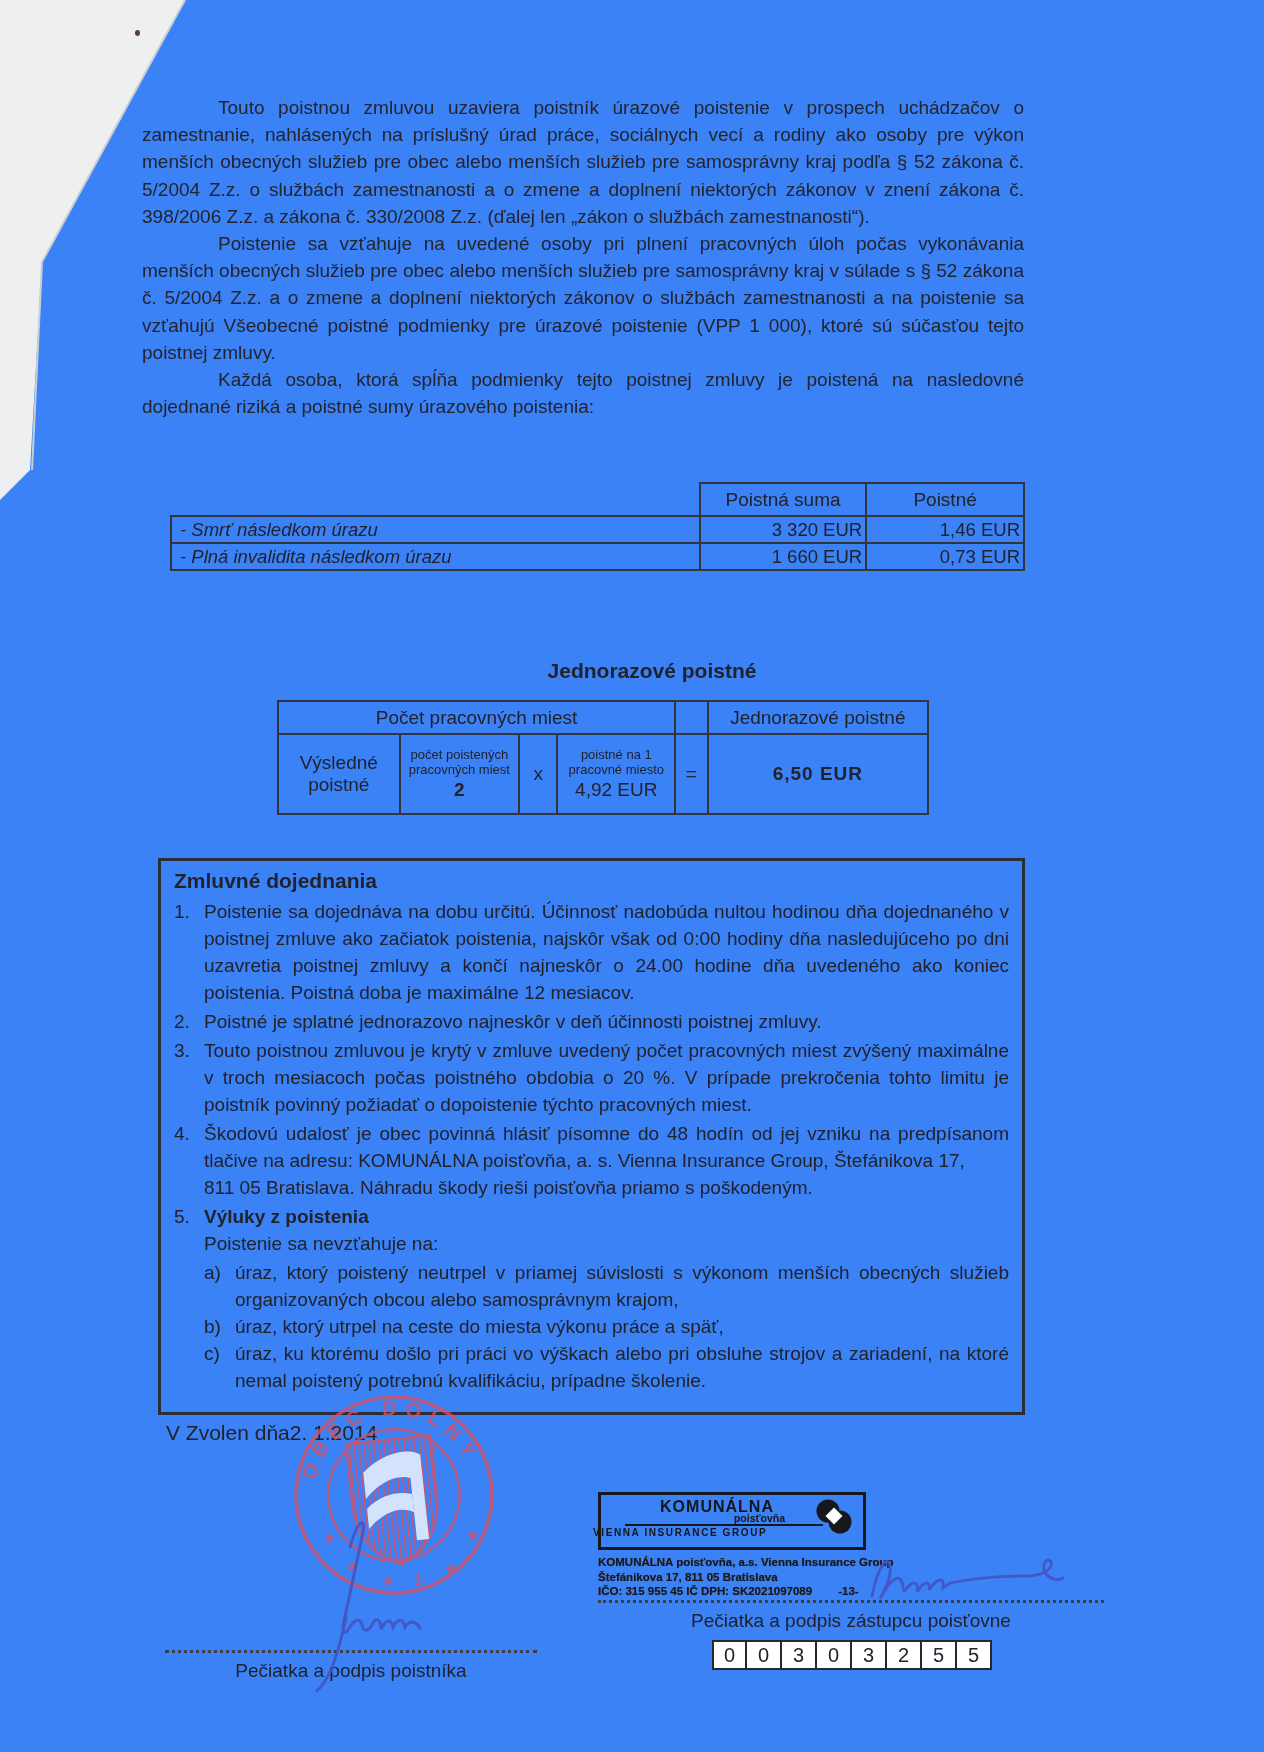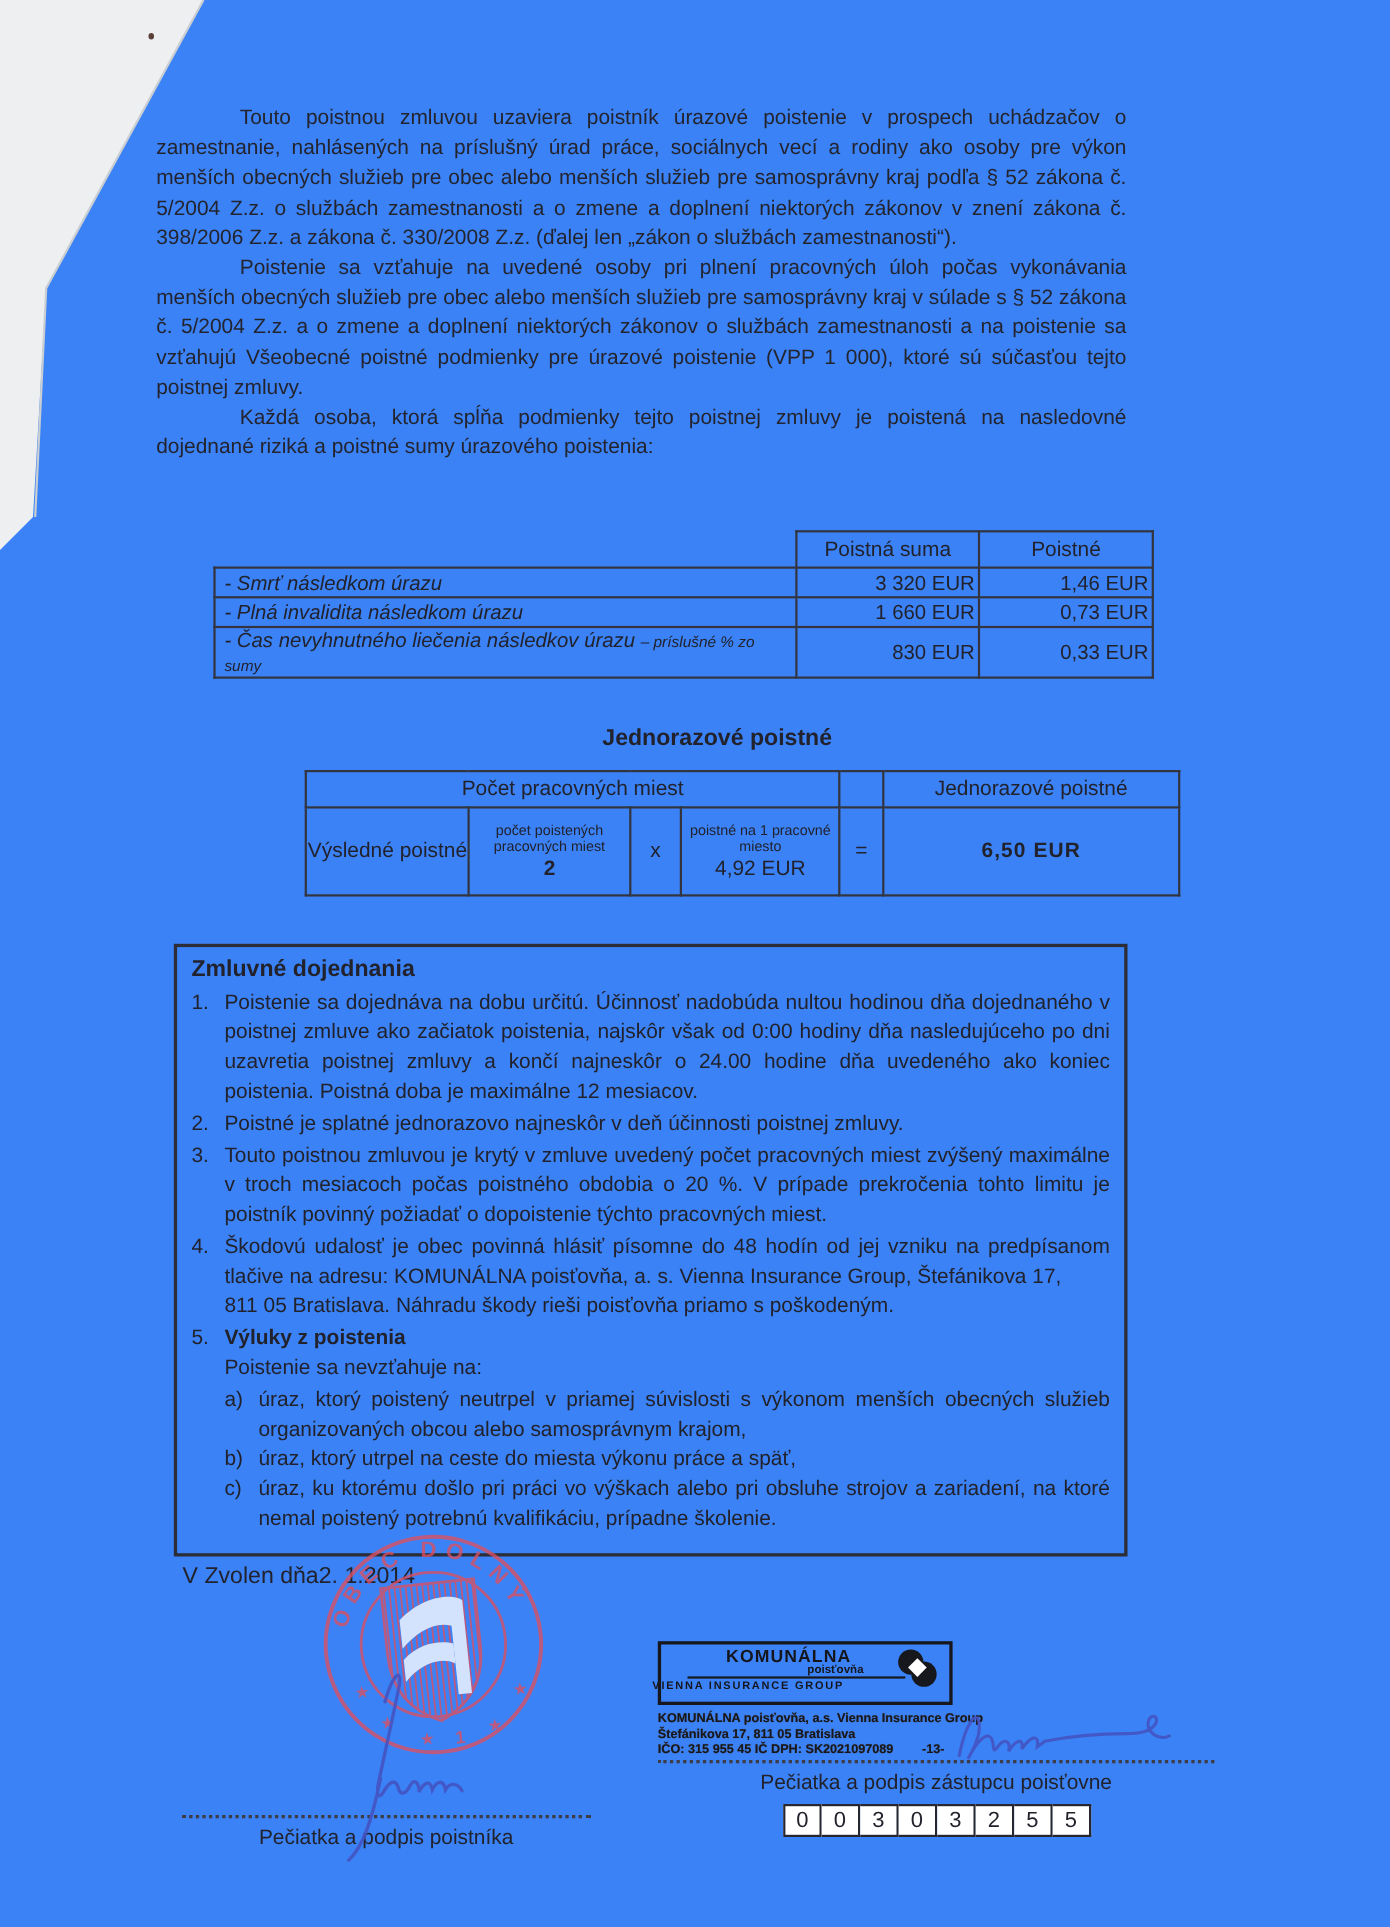--- a/index.html
+++ b/index.html
@@ -14,33 +14,33 @@
   .scan-corner { position:absolute; left:0; top:0; z-index:1; }
   
   .para-block { position:absolute; left:142px; top:94px; width:882px; z-index:2; }
   .para-block p {
     font-size:19px; line-height:27.2px; text-align:justify;
     text-indent:76px; color:#23242e;
   }
   
   .risk-table {
     position:absolute; left:170px; top:482px; width:855px;
-    border-collapse:collapse; font-size:18.5px; z-index:2;margin-left:24px;
+    border-collapse:collapse; font-size:18.5px; z-index:2;
   }
   .risk-table th, .risk-table td { border:2px solid #33343e; }
   .risk-table th { height:33px; font-weight:normal; font-size:19px; text-align:center; }
   .risk-table th.blank { border:none; }
   .risk-table td { height:27px; }
   .risk-table td.label { font-style:italic; padding-left:8px; font-size:18.5px; }
   .risk-table td.label .note { font-size:14px; }
   .risk-table td.val { text-align:right; padding-right:3px; font-size:18.5px; }
   
   .sp-title { position:absolute; left:277px; top:659px; width:750px; text-align:center;
     font-size:21px; font-weight:bold; z-index:2; }
-  .sp-table { position:absolute; left:277px; top:700px; width:796px;
+  .sp-table { position:absolute; left:277px; top:700px; width:652px;
     border-collapse:collapse; z-index:2; }
   .sp-table th, .sp-table td { border:2px solid #33343e; text-align:center; vertical-align:middle; }
   .sp-table th { height:33px; font-weight:normal; font-size:19px; }
   .sp-table td { height:80px; font-size:19px; }
   .sp-small { font-size:13px; line-height:15px; display:block; }
   .sp-big { font-size:19px; display:block; margin-top:2px; }
   .sp-big.bold { font-weight:bold; }
   .sp-total { font-weight:bold; font-size:23px; letter-spacing:1px;margin-top:28px; }
   .sp-op { font-size:17px; }
   
@@ -124,25 +124,20 @@
     <tr>
       <td class="label"><span>- Smrť následkom úrazu</span><span class="note"></span></td>
       <td class="val">3 320 EUR</td>
       <td class="val">1,46 EUR</td>
     </tr>
     <tr>
       <td class="label"><span>- Plná invalidita následkom úrazu</span><span class="note"></span></td>
       <td class="val">1 660 EUR</td>
       <td class="val">0,73 EUR</td>
     </tr>
-    <tr>
-      <td class="label"><span>- Čas nevyhnutného liečenia následkov úrazu </span><span class="note">– príslušné % zo sumy</span></td>
-      <td class="val">830 EUR</td>
-      <td class="val">0,33 EUR</td>
-    </tr>
   </tbody>
     </table>
 
   <div class="sp-title">Jednorazové poistné</div>
   <table class="sp-table">
     <colgroup>
         <col style="width:18.7%">
         <col style="width:18.4%">
         <col style="width:5.9%">
         <col style="width:18.1%">

